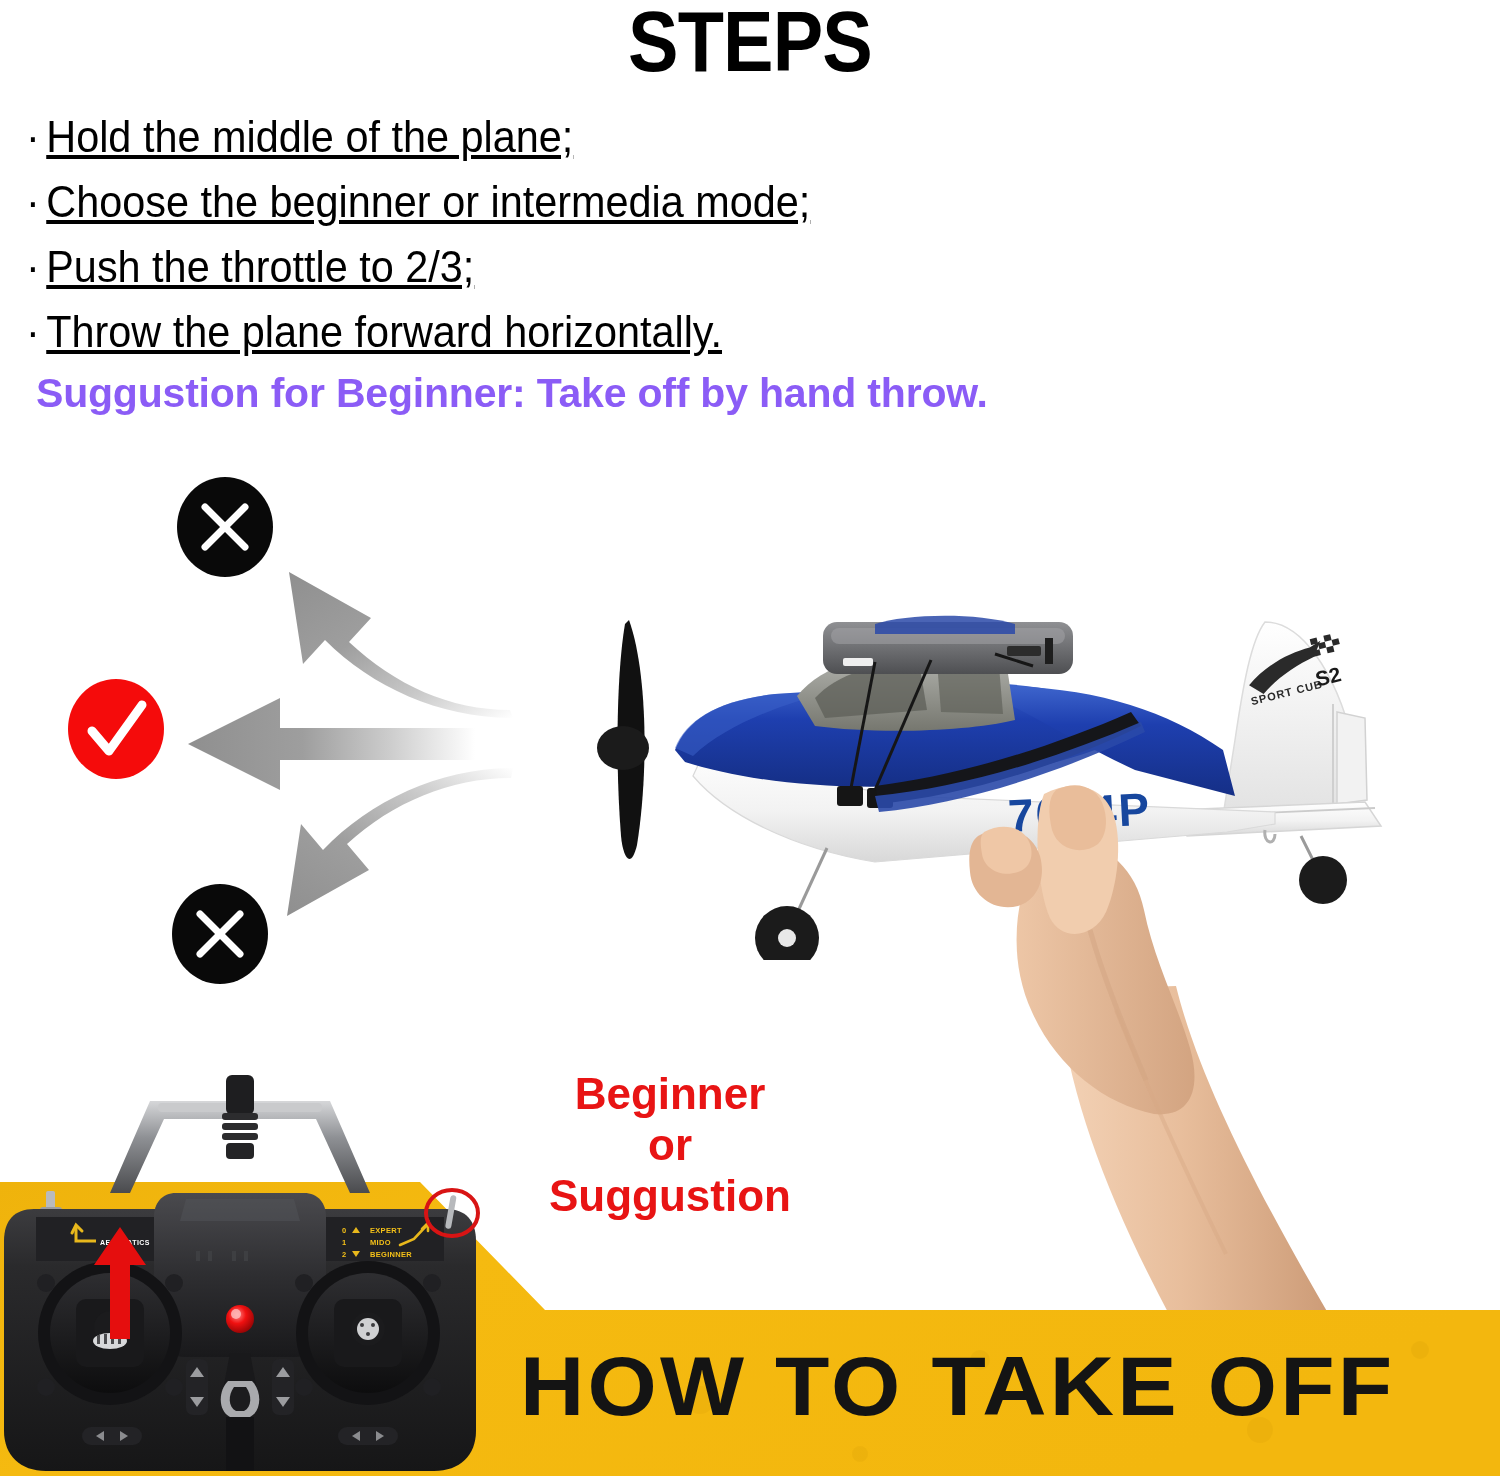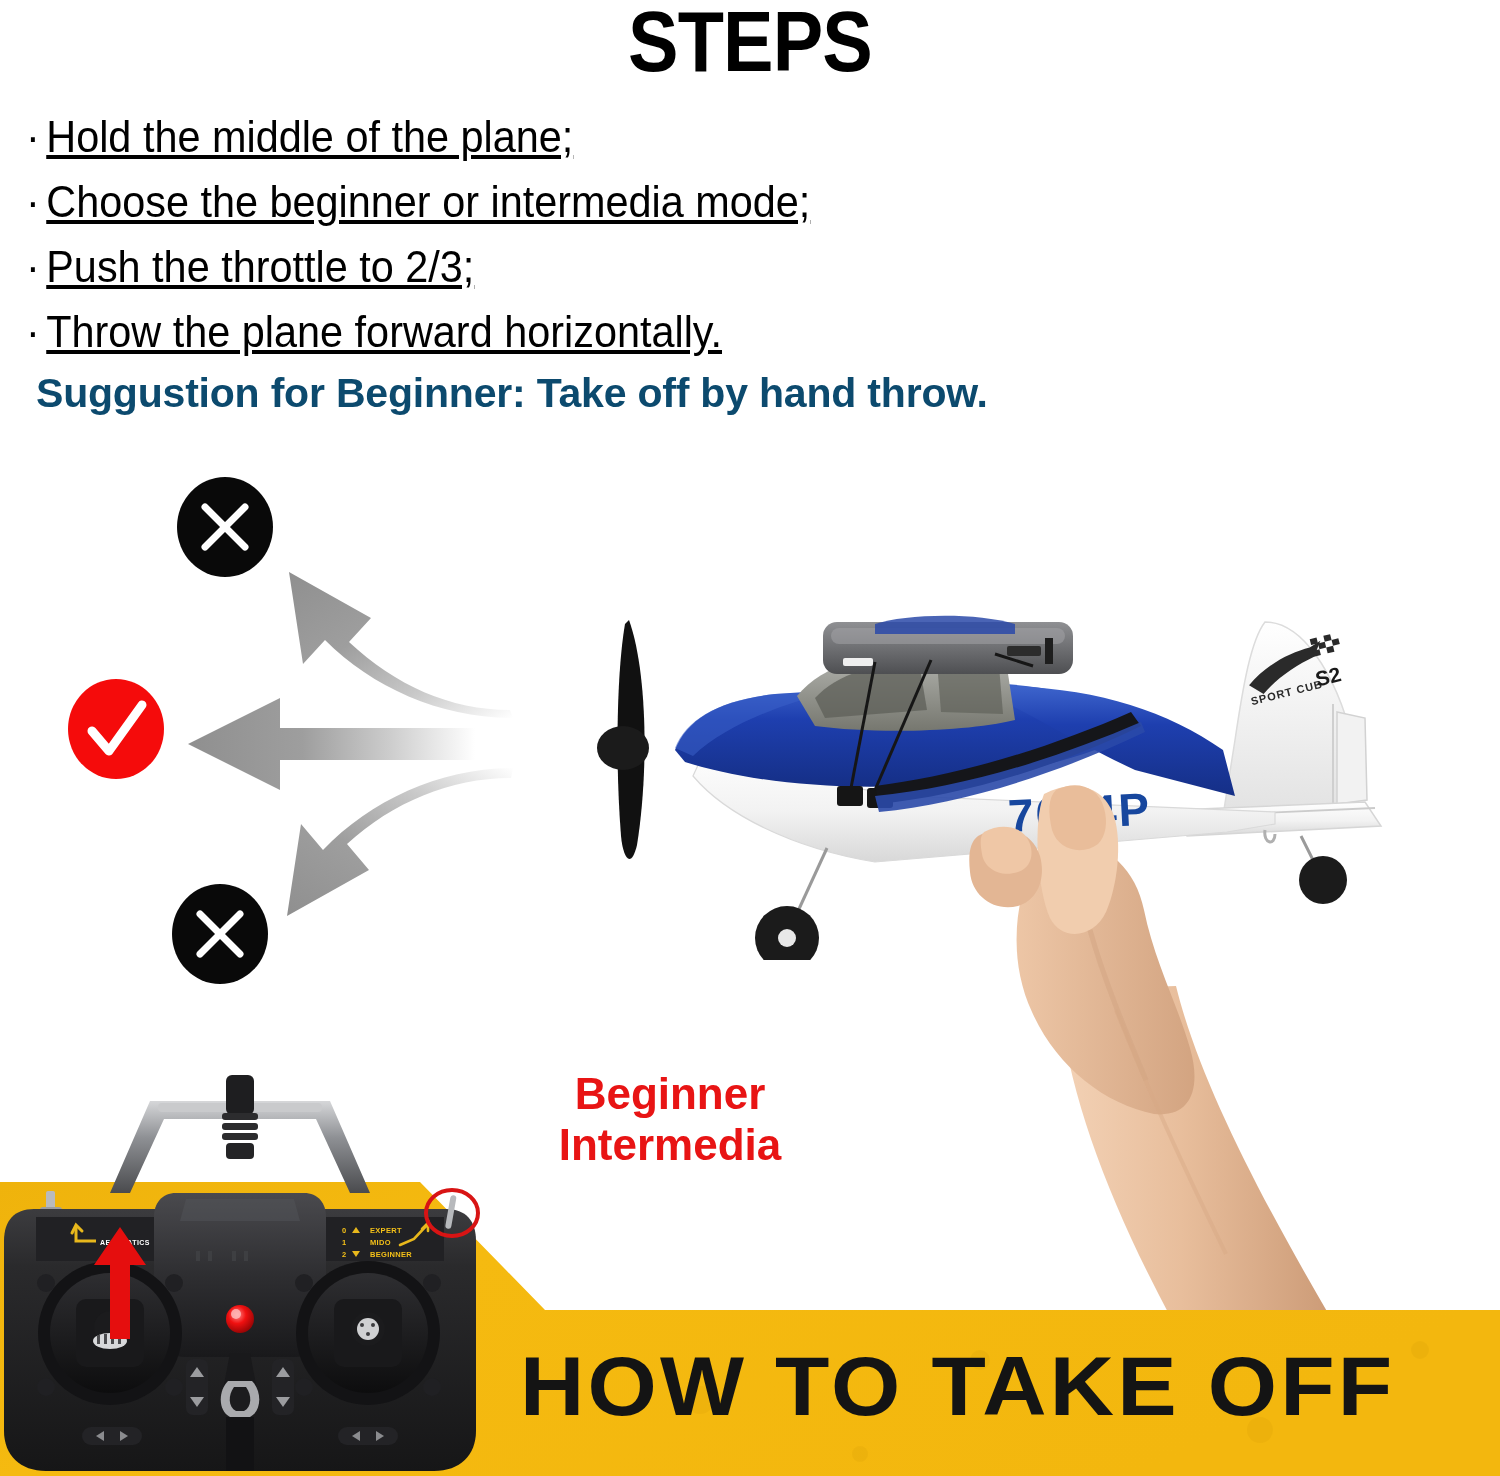--- a/index.html
+++ b/index.html
@@ -12,21 +12,21 @@
   #title{position:absolute;left:0;top:-8px;width:1500px;text-align:center;
          font-size:86px;font-weight:bold;letter-spacing:-1px;
          font-family:"Liberation Sans Narrow","Liberation Sans",sans-serif;
          transform:scaleX(.88);}
   #steps-list{position:absolute;left:26px;top:104px;width:1400px;text-decoration:underline;}
   .step-line{font-size:45px;line-height:65px;white-space:nowrap;
              font-family:"Liberation Sans Narrow","Liberation Sans",sans-serif;
              transform:scaleX(.92);transform-origin:left center;}
   .step-line .dot{display:inline-block;width:22px;}
   #suggestion{position:absolute;left:36px;top:370px;font-size:41px;font-weight:bold;
-              color:#0c4a6e;white-space:nowrap;letter-spacing:-.2px;}
+              color:#8b5cf6;white-space:nowrap;letter-spacing:-.2px;}
 
   
   .badge{position:absolute;border-radius:50%;}
   #badge-x-top{left:177px;top:477px;width:96px;height:100px;background:#090909;}
   #badge-x-bot{left:172px;top:884px;width:96px;height:100px;background:#090909;}
   #badge-check{left:68px;top:679px;width:96px;height:100px;background:#F50B0B;}
   .badge svg{position:absolute;left:0;top:0;}
 
   .arrow-svg{position:absolute;}
   #arrow-up{left:245px;top:560px;}
@@ -278,21 +278,22 @@
              C54,152 32,136 30,112 C28,94 30,82 38,76 Z" fill="#E3B694"></path>
     <path d="M44,72 C62,62 84,66 90,84 C94,96 90,108 78,112
              C60,118 44,108 42,94 C40,82 40,76 44,72 Z" fill="#EFC7A6"></path>
 
     <path d="M150,170 C164,220 186,272 206,320" stroke="#D2A381" stroke-width="5" fill="none" opacity=".5"></path>
     <path d="M176,250 C200,310 240,400 286,494" stroke="#D6A885" stroke-width="4" fill="none" opacity=".45"></path>
   </svg>
 
   <div id="mode-text">
     <div>Beginner</div>
-    <div>Intermedia</div>
+    <div>or</div>
+    <div>Suggustion</div>
   </div>
 
   <svg id="banner" viewBox="0 0 1500 306" preserveAspectRatio="none">
     <defs>
       <linearGradient id="bannerG" x1="0" y1="0" x2="1" y2="0.4">
         <stop offset="0" stop-color="#EFB30C"></stop>
         <stop offset="0.35" stop-color="#F5BA10"></stop>
         <stop offset="1" stop-color="#F3B70E"></stop>
       </linearGradient>
     </defs>

